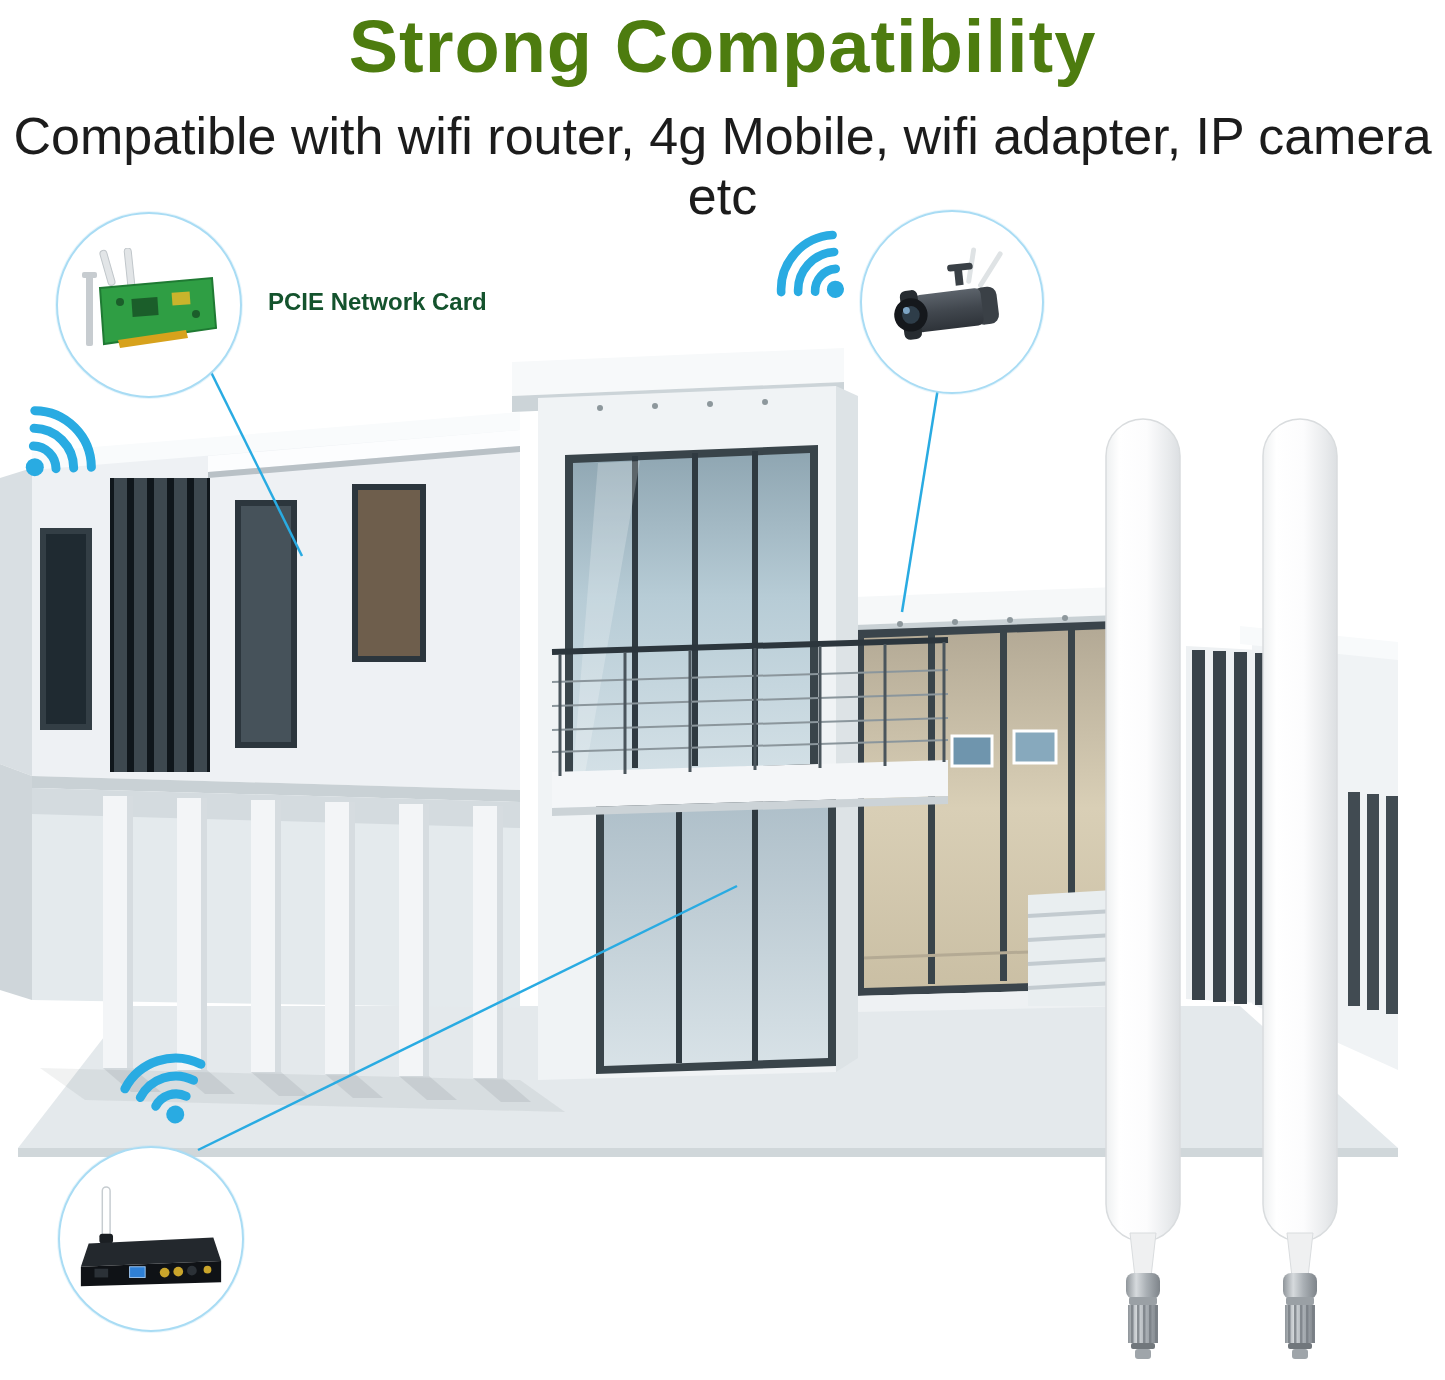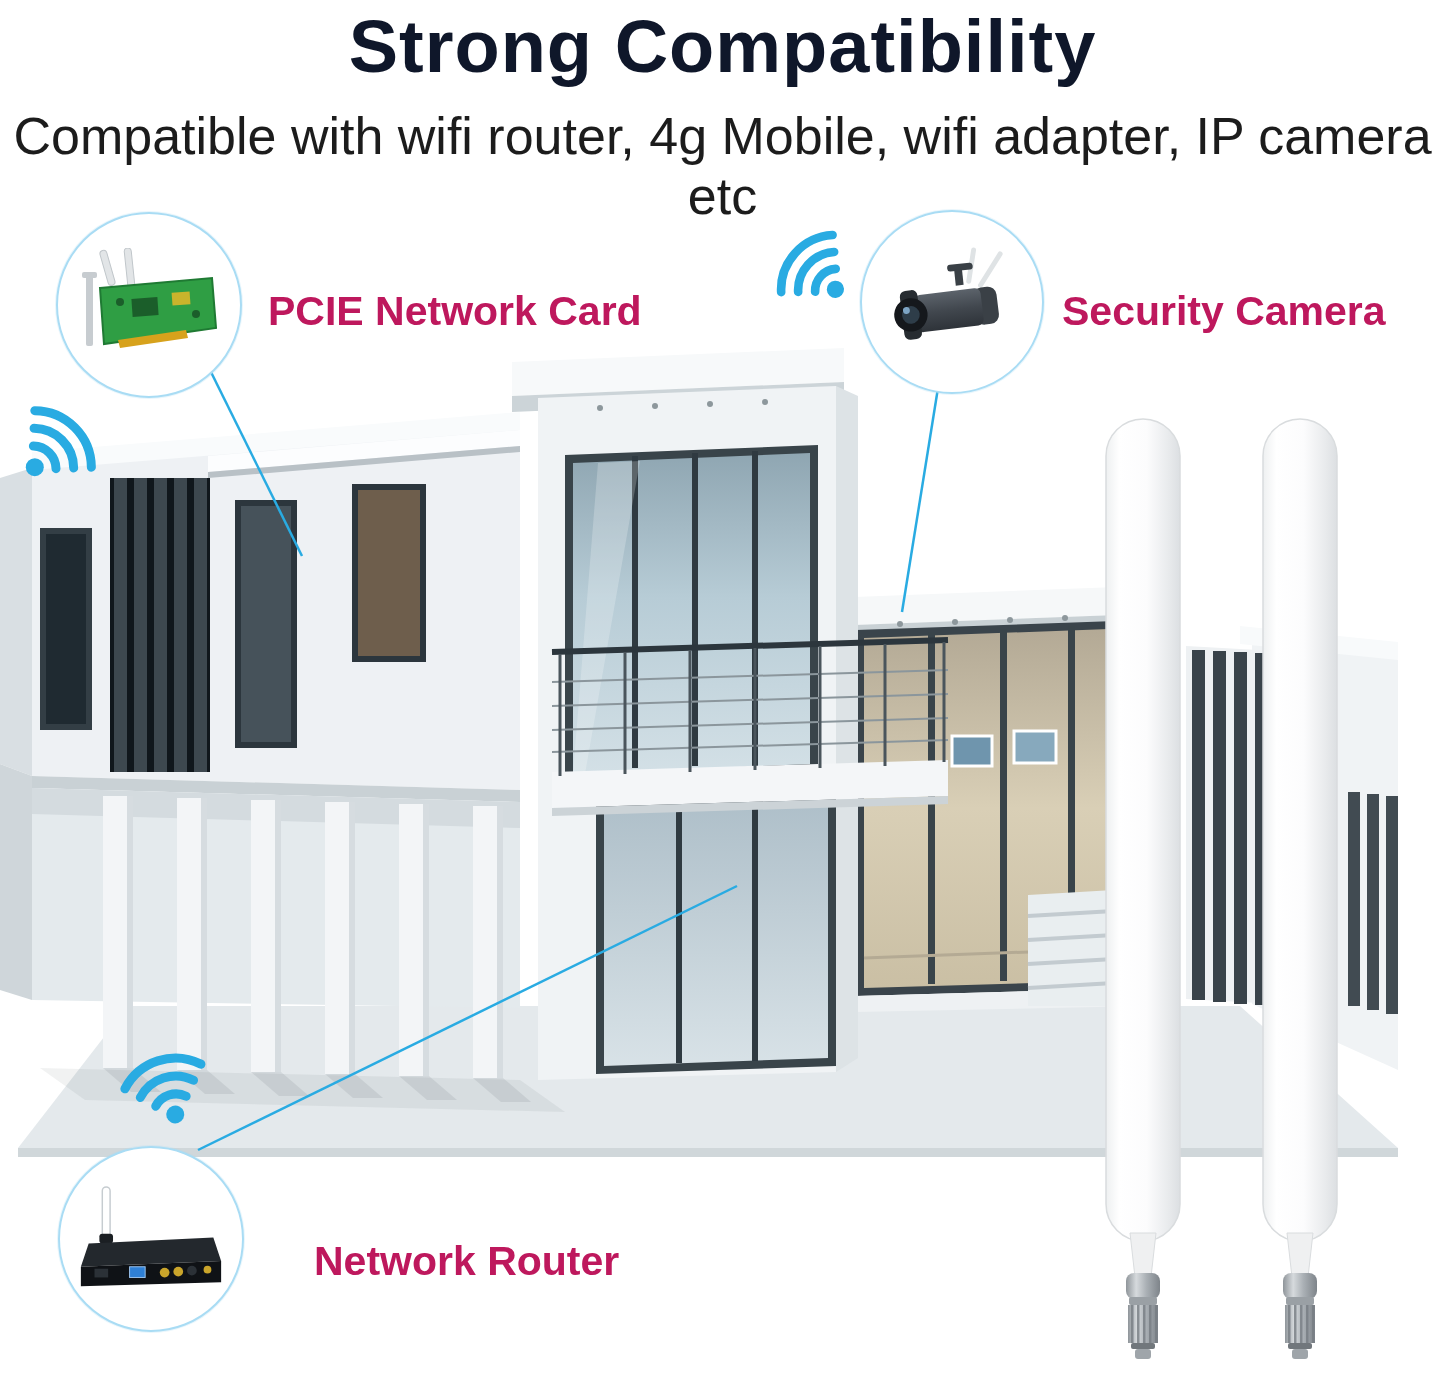--- a/index.html
+++ b/index.html
@@ -6,42 +6,42 @@
   .canvas{
     position:relative;
     width:1445px;height:1380px;
     background:#ffffff;
     overflow:hidden;
     font-family:"Liberation Sans", sans-serif;
   }
   .title{
     position:absolute;top:4px;left:0;width:100%;
     text-align:center;
-    font-size:74px;font-weight:800;color:#0f172a;
+    font-size:74px;font-weight:800;color:#4d7c0f;
     letter-spacing:1px;
   }
   .subtitle{
     position:absolute;top:106px;left:0;width:100%;
     text-align:center;
     font-size:52px;font-weight:400;color:#1c1c1c;
   }
   .house{position:absolute;left:0;top:0;width:1445px;height:1380px;z-index:1;}
   .overlay-lines{position:absolute;left:0;top:0;width:1445px;height:1380px;z-index:2;}
   .callout-circle{
     position:absolute;z-index:3;
     border:2px solid #a9dcf4;border-radius:50%;
     background:#ffffff;
     display:flex;align-items:center;justify-content:center;
     box-sizing:border-box;
     box-shadow:0 0 0 1px rgba(169,220,244,0.25);
   }
   .callout-circle svg{display:block;}
   .callout-label{
     position:absolute;z-index:3;
-    font-size:41px;font-weight:700;color:#be185d;
+    font-size:24px;font-weight:700;color:#14532d;
     white-space:nowrap;
   }
   .wifi{position:absolute;z-index:3;}
   .antenna{position:absolute;z-index:4;width:100px;height:950px;}
 </style>
 </head>
 <body>
 
 <div class="canvas">
 
@@ -277,37 +277,35 @@
       <g transform="rotate(-7 75 66)">
         <rect x="98" y="46" width="24" height="38" rx="9" fill="#3a4046"></rect>
         <rect x="38" y="46" width="68" height="38" rx="6" fill="url(#camBody)"></rect>
         <rect x="24" y="40" width="18" height="50" rx="6" fill="#272c31"></rect>
         <circle cx="33" cy="65" r="17" fill="#15181c"></circle>
         <circle cx="33" cy="65" r="9" fill="#2e3d49"></circle>
         <circle cx="29" cy="60" r="3.5" fill="#7da4c4"></circle>
       </g>
     </svg>
   </div>
-  <div class="callout-label" style="left:1062px;top:288px;">Security Camera</div>
 
   <div class="callout-circle" style="left:58px;top:1146px;width:186px;height:186px;">
     <svg viewBox="0 0 160 115" width="156" height="112">
       <rect x="30" y="4" width="8" height="52" rx="4" fill="#ffffff" stroke="#c6ccd0" stroke-width="1.5"></rect>
       <rect x="27" y="52" width="14" height="10" rx="3" fill="#1b1f23"></rect>
       <polygon points="16,62 144,56 152,80 8,86" fill="#23282d"></polygon>
       <polygon points="8,86 152,80 152,102 8,106" fill="#0f1216"></polygon>
       <rect x="58" y="86" width="16" height="11" fill="#2f80d6" stroke="#9cc4ee" stroke-width="1"></rect>
       <circle cx="94" cy="92" r="5" fill="#caa52b"></circle>
       <circle cx="108" cy="91" r="5" fill="#caa52b"></circle>
       <circle cx="122" cy="90" r="5" fill="#2b3137"></circle>
       <circle cx="138" cy="89" r="4" fill="#caa52b"></circle>
       <rect x="22" y="88" width="14" height="9" fill="#2b3137"></rect>
     </svg>
   </div>
-  <div class="callout-label" style="left:314px;top:1238px;">Network Router</div>
 
   <div class="antenna" style="left:1093px;top:413px;">
     <svg viewBox="0 0 100 950" width="100" height="950">
       <defs>
         <linearGradient id="aBodyL" x1="0" y1="0" x2="1" y2="0">
           <stop offset="0" stop-color="#eef0f1"></stop>
           <stop offset="0.18" stop-color="#ffffff"></stop>
           <stop offset="0.55" stop-color="#fcfcfd"></stop>
           <stop offset="0.85" stop-color="#e8eaec"></stop>
           <stop offset="1" stop-color="#dcdfe2"></stop>

